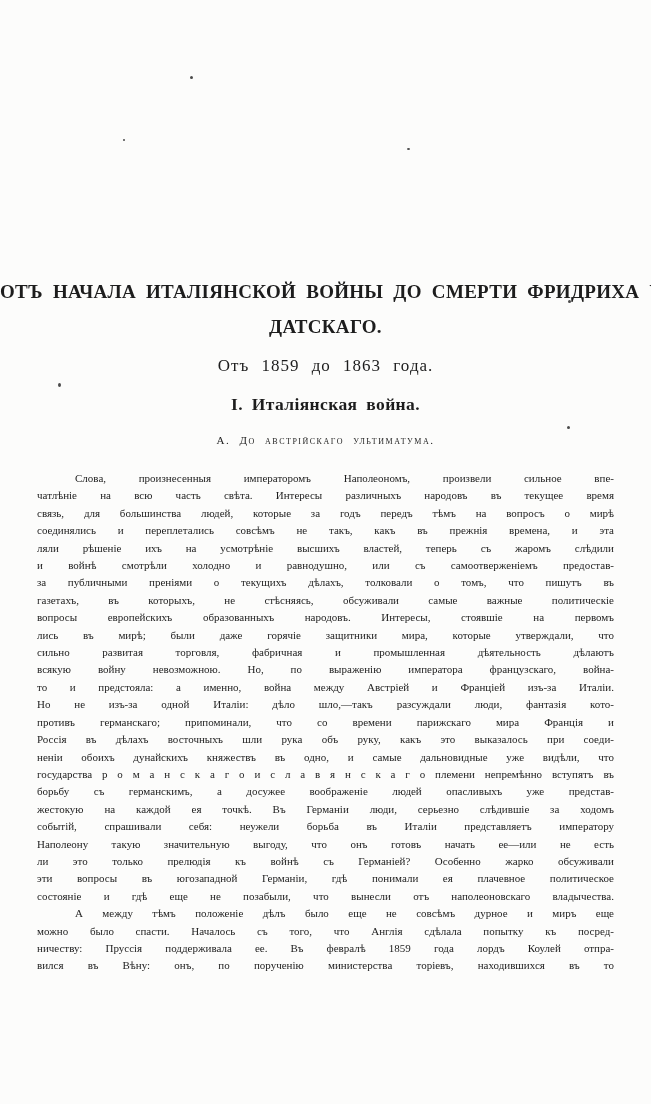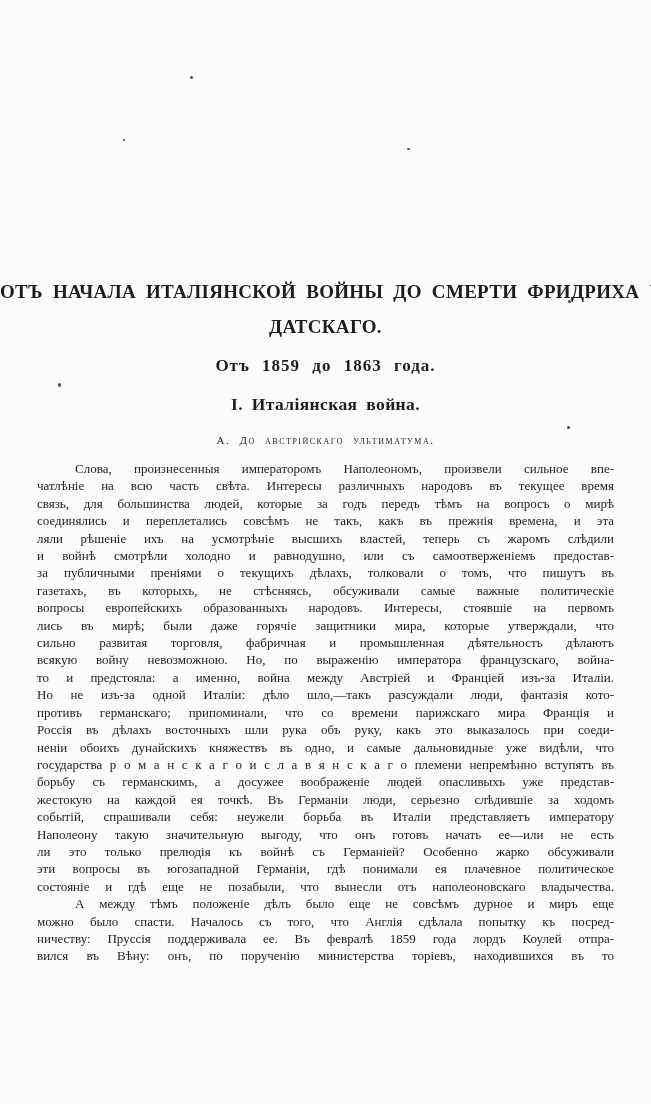--- a/index.html
+++ b/index.html
@@ -26,21 +26,21 @@
     font-weight:bold;
     line-height:35px;
     word-spacing:5px;
     letter-spacing:0.3px;
     white-space:nowrap;
   }
   .main-title .t-line{white-space:nowrap;}
   .subtitle{
     margin-top:11px;
     font-size:17px;
-    font-weight:bold;
+    font-weight:normal;
     line-height:22px;
     word-spacing:7px;
     letter-spacing:1px;
   }
   .chapter{
     margin-top:16px;
     font-size:17.5px;
     font-weight:bold;
     line-height:23px;
     word-spacing:4px;
@@ -50,23 +50,23 @@
   .section{
     margin-top:15px;
     font-size:11px;
     font-weight:normal;
     line-height:18px;
     font-variant-caps:small-caps;
     letter-spacing:1.5px;
     word-spacing:5px;
   }
   .body-text{
-    margin-top:11px;
+    margin-top:21px;
     padding:0 37px;
-    font-size:13px;
+    font-size:11px;
   }
   .line{
     line-height:17.4px;
     text-align:justify;
     text-align-last:justify;
     white-space:normal;
   }
   .line.first{
     padding-left:38px;
   }

